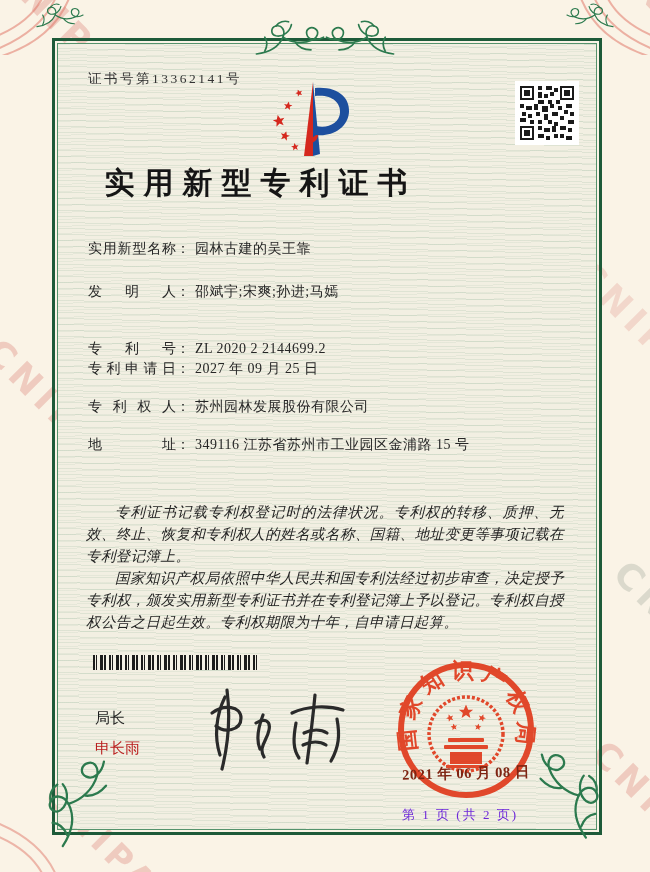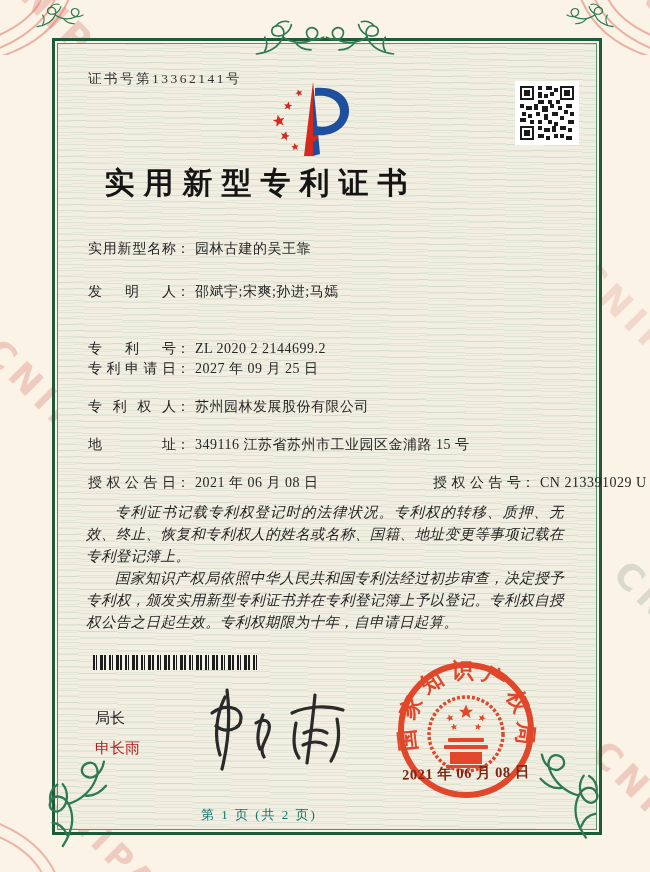--- a/index.html
+++ b/index.html
@@ -45,22 +45,22 @@
       #1c1c1c 0 2px,#f4f1e6 2px 3px,#1c1c1c 3px 4px,#f4f1e6 4px 7px,
       #1c1c1c 7px 10px,#f4f1e6 10px 11px,#1c1c1c 11px 13px,#f4f1e6 13px 16px);}
   .director-label{position:absolute;left:95px;top:709px;font-size:15px;
     font-family:Liberation Serif, serif;color:#1c1c1c;}
   .director-name{position:absolute;left:95px;top:739px;font-size:15px;
     font-family:Liberation Mono, monospace;color:#b91c1c;}
   .signature{position:absolute;left:195px;top:683px;}
   .seal{position:absolute;left:386px;top:650px;}
   .seal-date{position:absolute;left:399px;top:764px;width:134px;text-align:center;
     font-size:14.5px;color:#7e2412;font-weight:bold;letter-spacing:.5px;transform:rotate(-1.5deg);}
-  .footer{position:absolute;left:0;top:806px;width:518px;text-align:center;
-    font-size:13px;letter-spacing:2px;color:#0f766e;}
+  .footer{position:absolute;left:0;top:806px;width:518px;text-align:right;
+    font-size:13px;letter-spacing:2px;color:#6d28d9;}
   
   .orn{position:absolute;pointer-events:none;}
 </style>
 </head>
 <body>
 
 <div class="page">
 
   <div class="wm pink" style="left:-18px;top:-2px;font-size:36px;">CNIPA</div>
   <div class="wm pink" style="left:596px;top:-8px;font-size:36px;">CNIPA</div>
@@ -212,26 +212,20 @@
   </div>
   <div class="frow" style="top:360px;">
     <span class="flabel">专利申请日</span><span class="fcolon">：</span><span class="fvalue">2027 年 09 月 25 日</span>
   </div>
   <div class="frow" style="top:398px;">
     <span class="flabel">专利权人</span><span class="fcolon">：</span><span class="fvalue">苏州园林发展股份有限公司</span>
   </div>
   <div class="frow" style="top:436px;">
     <span class="flabel">地址</span><span class="fcolon">：</span><span class="fvalue">349116 江苏省苏州市工业园区金浦路 15 号</span>
   </div>
-  <div class="frow" style="top:474px;width:478px;">
-    <span class="flabel">授权公告日</span><span class="fcolon">：</span><span class="fvalue">2021 年 06 月 08 日</span>
-    <span class="grant2">
-      <span class="flabel">授权公告号</span><span class="fcolon">：</span><span class="fvalue">CN 213391029 U</span>
-    </span>
-  </div>
 
   <div class="body-text">
     <p>专利证书记载专利权登记时的法律状况。专利权的转移、质押、无效、终止、恢复和专利权人的姓名或名称、国籍、地址变更等事项记载在专利登记簿上。</p>
     <p>国家知识产权局依照中华人民共和国专利法经过初步审查，决定授予专利权，颁发实用新型专利证书并在专利登记簿上予以登记。专利权自授权公告之日起生效。专利权期限为十年，自申请日起算。</p>
   </div>
 
   <div class="barcode"></div>
 
   <div class="director-label">局长</div>
   <div class="director-name">申长雨</div>

